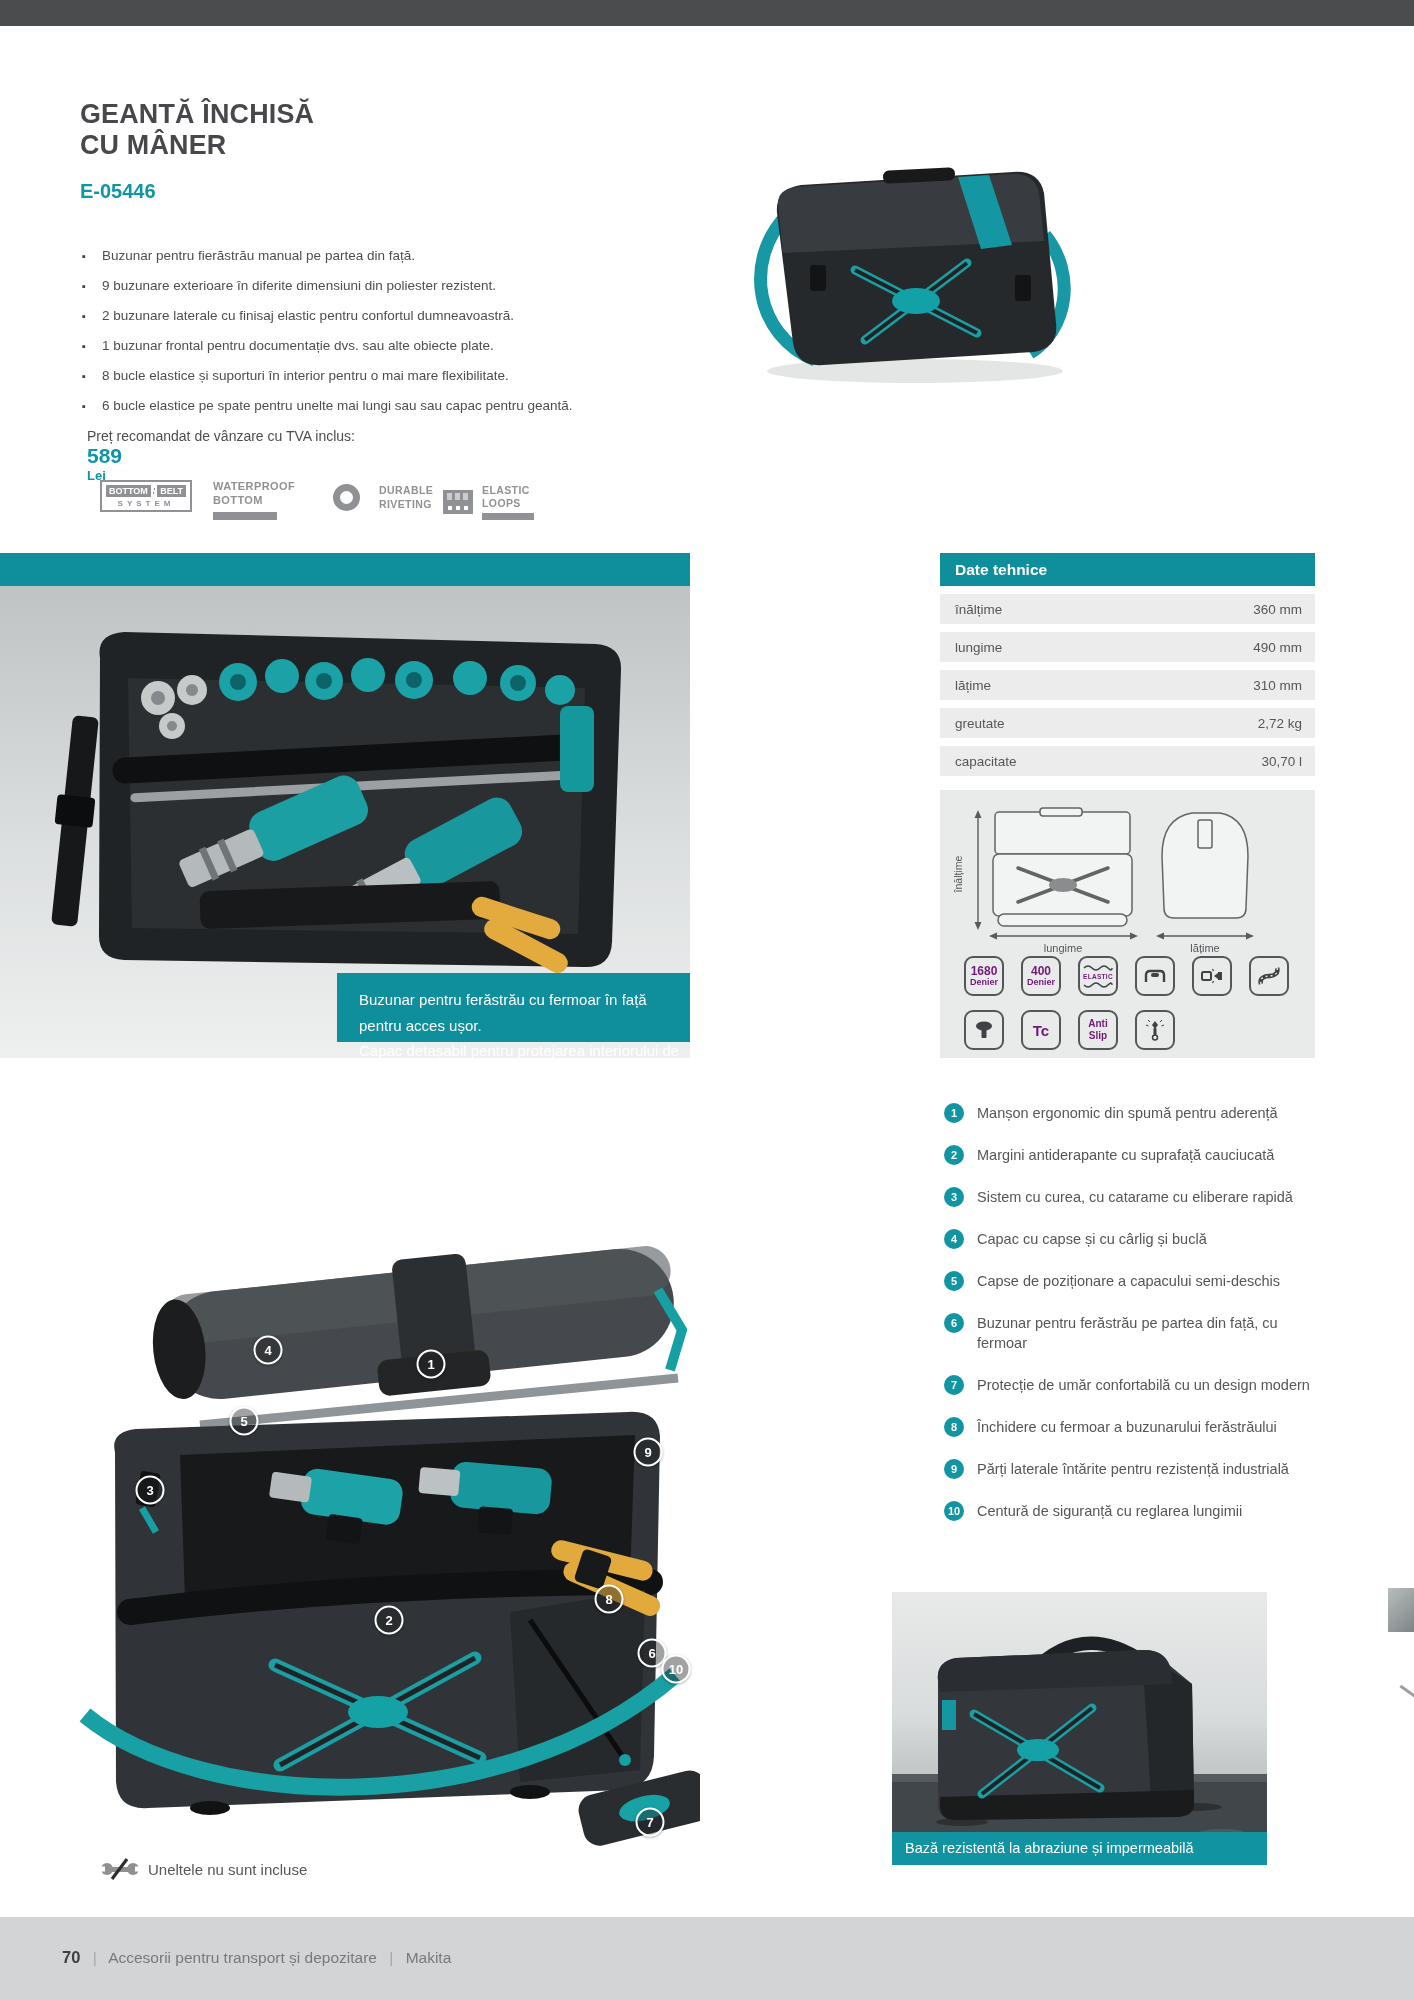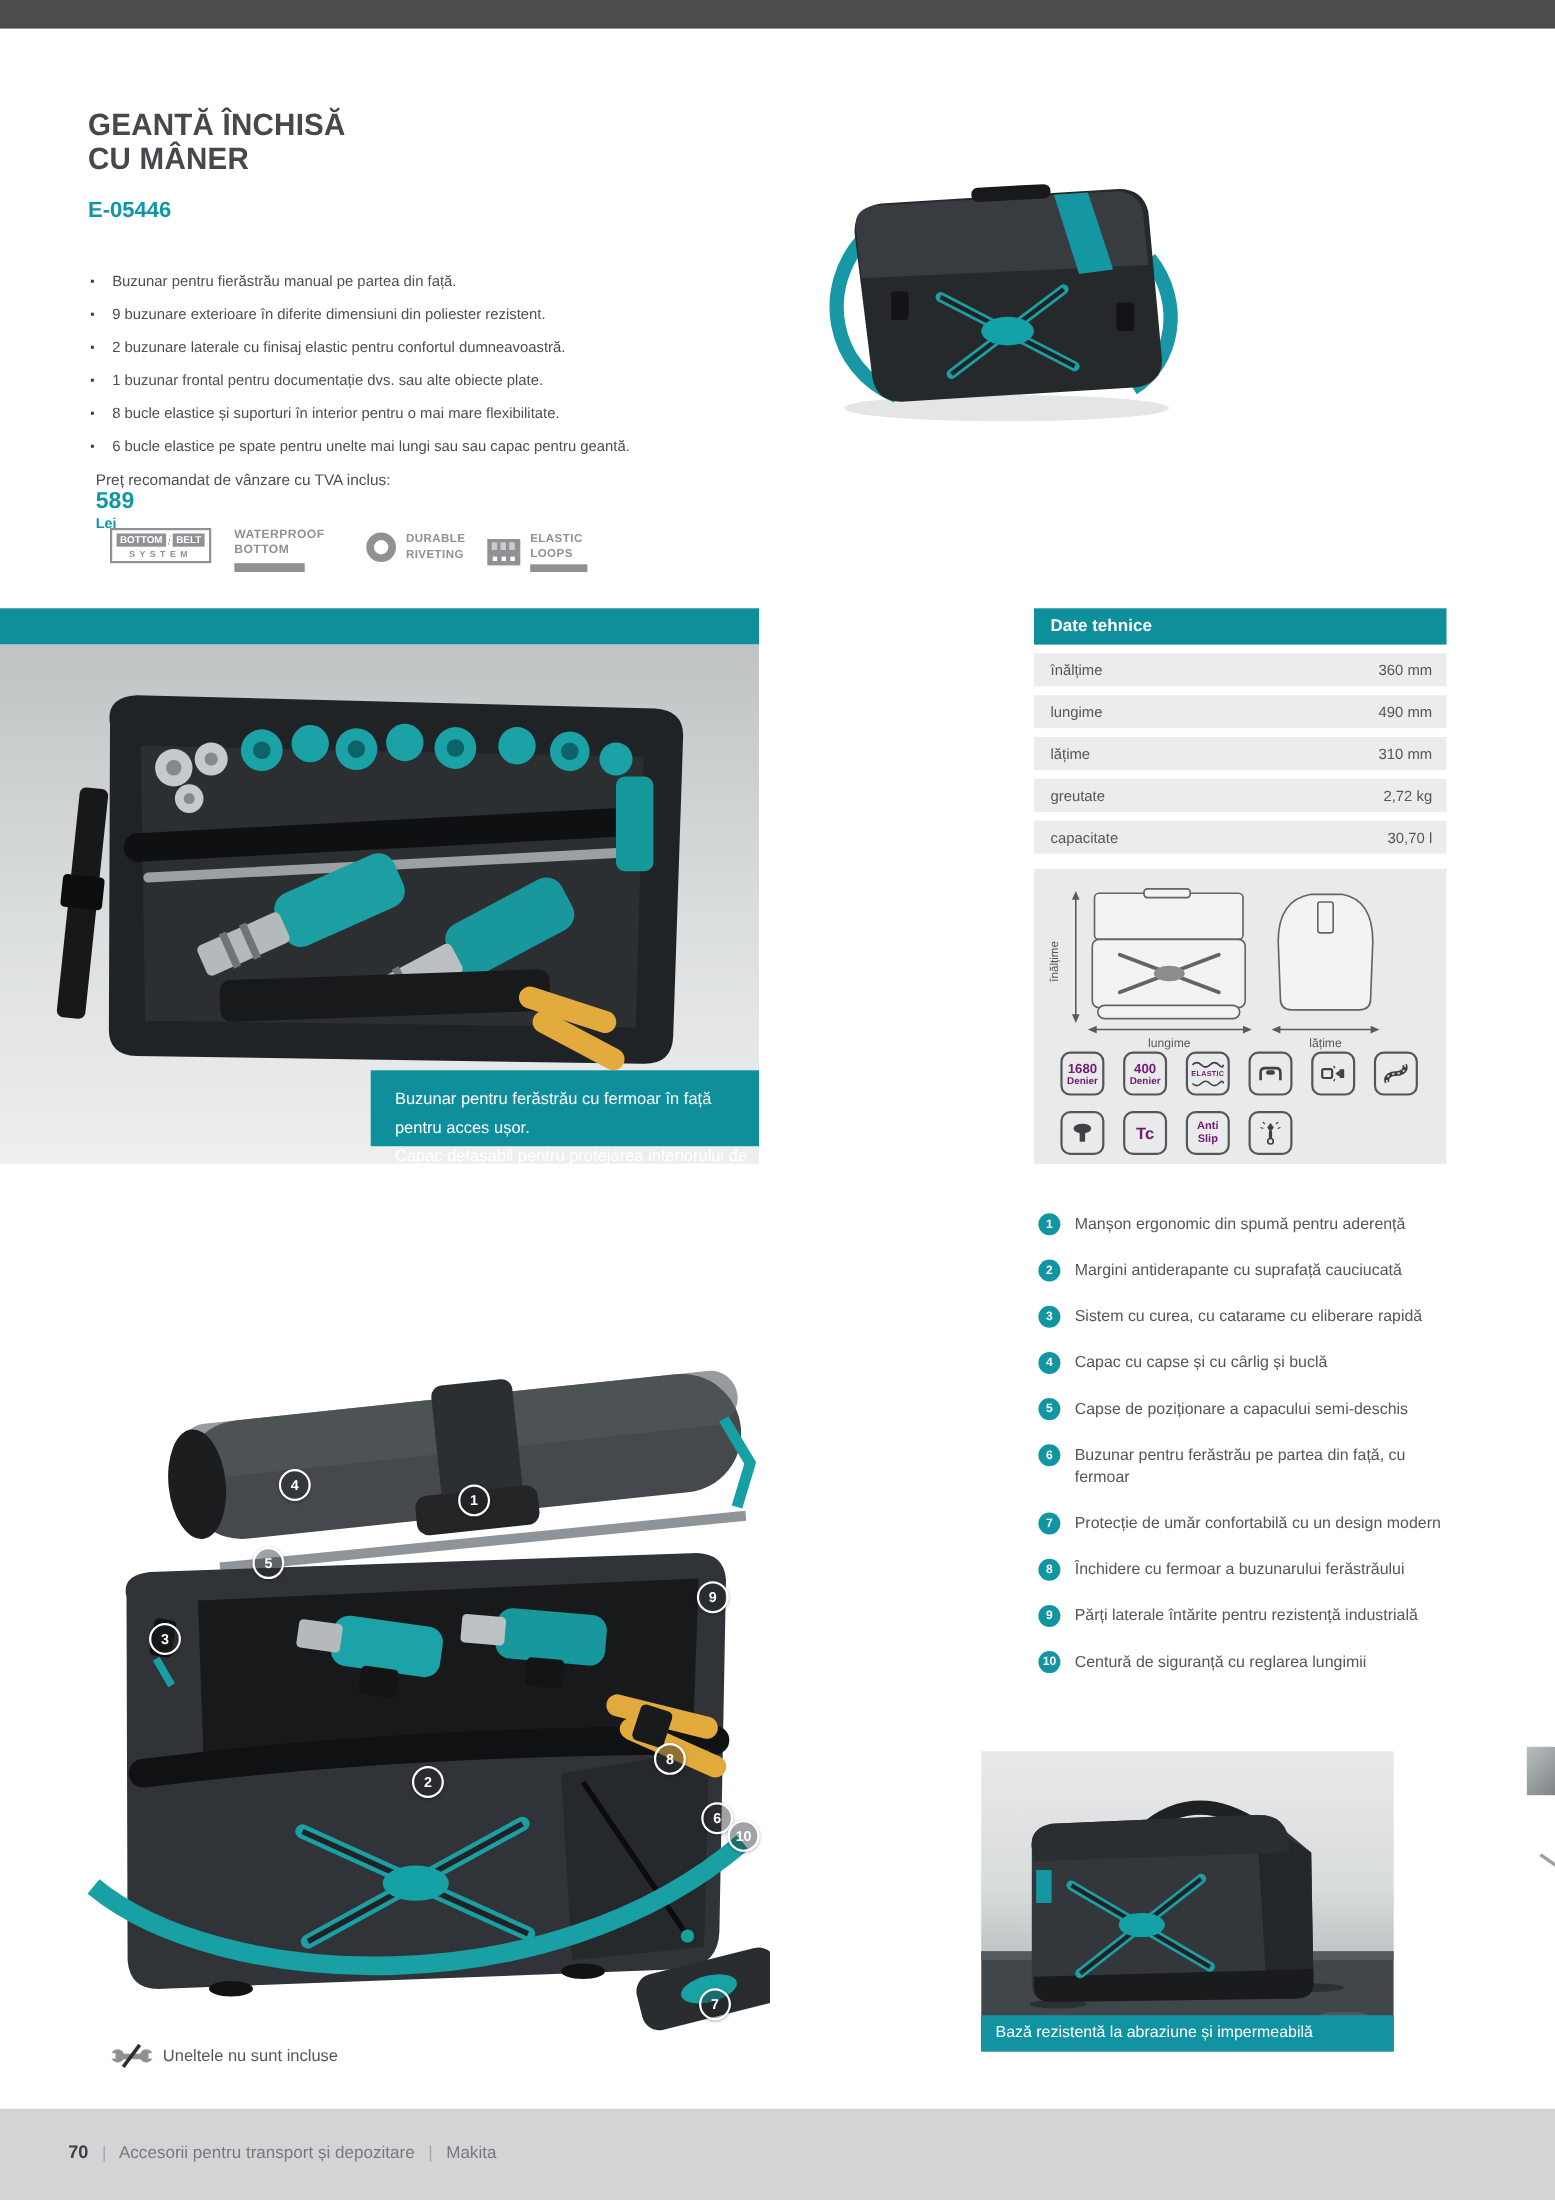--- a/index.html
+++ b/index.html
@@ -120,21 +120,21 @@
   </div>
   <div class="fbadge" style="left:213px;">
     <div class="fb-lines">
       <div>WATERPROOF</div>
       <div>BOTTOM</div>
     </div>
     <div class="fb-bar"></div>
   </div>
   <div class="fbadge fb-flex" style="left:333px;top:484px;">
     <div class="riv-circle"></div>
-    <div class="fb-lines" style="font-size:10.5px;">
+    <div class="fb-lines" style="font-size:10.5px;margin-left:10px;">
       <div>DURABLE</div>
       <div>RIVETING</div>
     </div>
   </div>
   <div class="fbadge fb-flex" style="left:443px;top:484px;">
     <div class="el-icon"></div>
     <div class="fb-col">
       <div class="fb-lines" style="font-size:10.5px;">
         <div>ELASTIC</div>
         <div>LOOPS</div>

